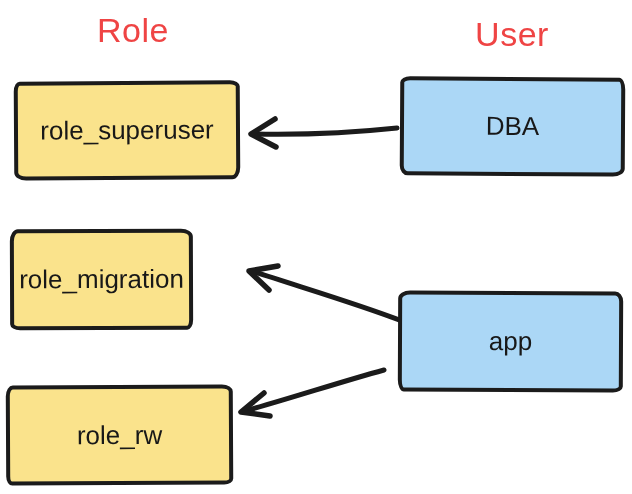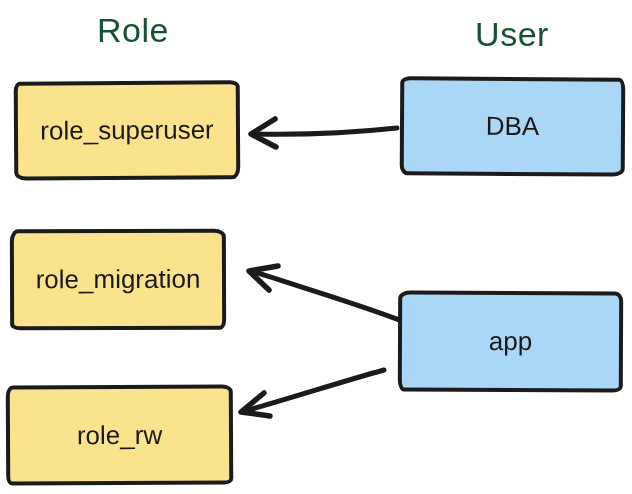--- a/index.html
+++ b/index.html
@@ -33,21 +33,21 @@
   }
   .edge-shaft { stroke-width: 5px; }
   .edge-head  { stroke-width: 5.5px; }
 
   .heading {
     position: absolute;
     font-size: 34px;
     line-height: 1.1;
     text-align: center;
     letter-spacing: 0.5px;
-    color: #14532d;
+    color: #ef4444;
   }
   .heading-role { left: 0;     top: 12px; width: 266px; }
   .heading-user { left: 396px; top: 16px; width: 232px; }
 
   .node {
     position: absolute;
     border: 4px solid var(--stroke);
     display: flex;
     align-items: center;
     justify-content: center;
@@ -59,21 +59,21 @@
 
   
   .sketch-a { border-radius: 6px 10px 8px 12px / 10px 6px 12px 8px;  transform: rotate(-0.35deg); }
   .sketch-b { border-radius: 10px 6px 12px 8px / 6px 12px 8px 10px;  transform: rotate(0.35deg); }
   .sketch-c { border-radius: 8px 12px 6px 10px / 12px 8px 10px 6px;  transform: rotate(-0.2deg); }
   .sketch-d { border-radius: 12px 8px 10px 6px / 8px 10px 6px 12px;  transform: rotate(0.25deg); }
   .sketch-e { border-radius: 7px 11px 9px 6px / 11px 7px 6px 9px;    transform: rotate(-0.3deg); }
 
   .pos-role-superuser { left: 14px;  top: 81px;  width: 226px; height: 99px;  }
   .pos-dba            { left: 400px; top: 77px;  width: 225px; height: 99px;  }
-  .pos-role-migration { left: 10px;  top: 229px; width: 216px; height: 101px; }
+  .pos-role-migration { left: 10px;  top: 229px; width: 183px; height: 101px; }
   .pos-app            { left: 398px; top: 291px; width: 225px; height: 101px; }
   .pos-role-rw        { left: 6px;   top: 385px; width: 227px; height: 100px; }
 </style>
 </head>
 <body>
 
 <div class="canvas">
 
   <svg class="edges-layer" viewBox="0 0 632 494" aria-hidden="true">
     <g>

